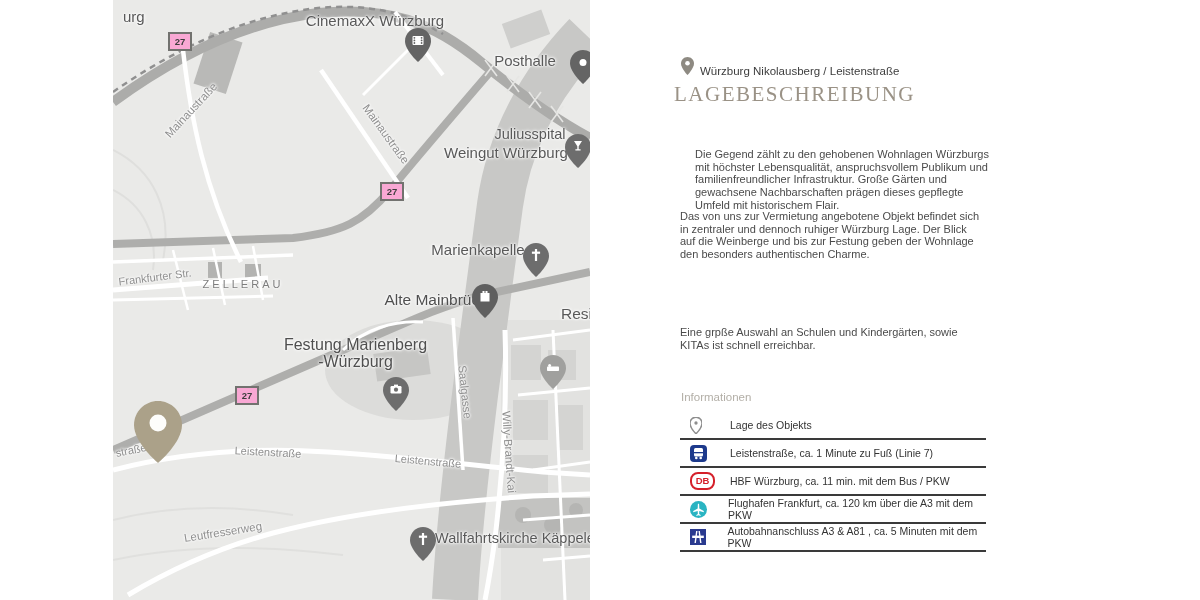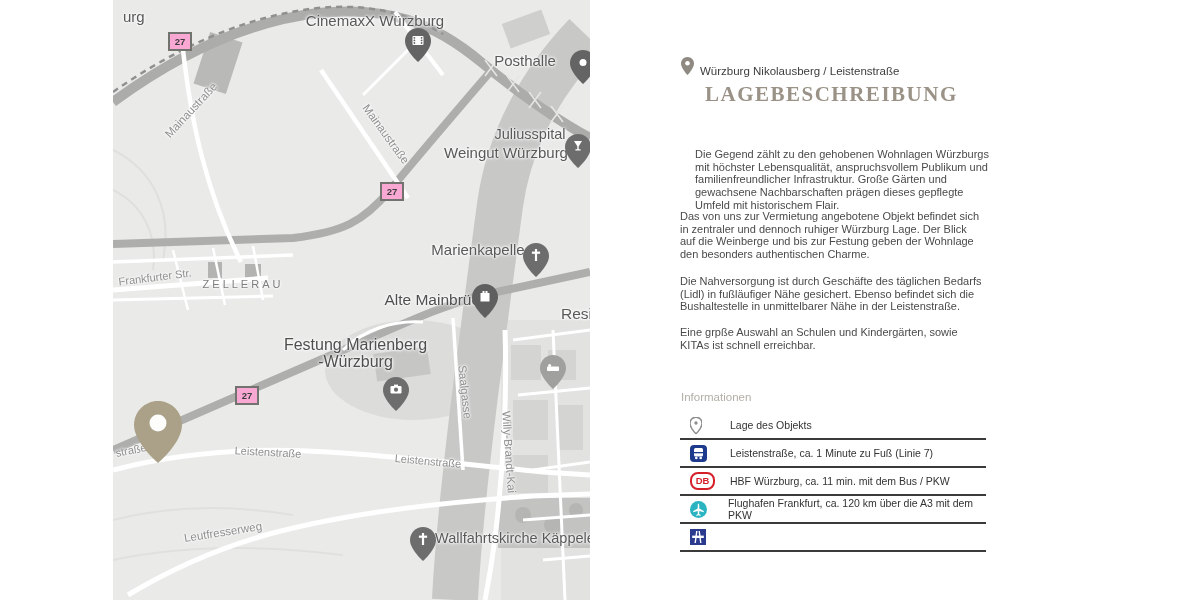--- a/index.html
+++ b/index.html
@@ -11,22 +11,22 @@
   .maplabel{position:absolute;white-space:nowrap;color:#8f8f8f;
             text-shadow:0 0 2px #fff,0 0 3px #fff,0 0 4px #fff;}
   .poi{color:#595959;font-size:15px;}
   .street{font-size:11px;color:#8f8f8f;}
   .pin{position:absolute;}
   .badge{position:absolute;width:20px;height:15px;background:#f9a8d4;border:2px solid #72726f;
          color:#3d3d3d;font-size:9.5px;font-weight:bold;text-align:center;line-height:15px;}
   
   .tag{position:absolute;left:700px;top:65px;font-size:11.5px;color:#3d3d3d;}
   .tagpin{position:absolute;left:681px;top:57px;}
-  .title{position:absolute;left:705px;top:82px;font-family:"Liberation Serif",serif;
-         font-size:21px;letter-spacing:1.5px;color:#9a9286;font-weight:700;}
+  .title{position:absolute;left:674px;top:82px;font-family:"Liberation Serif",serif;
+         font-size:21px;letter-spacing:1.5px;color:#9a9286;font-weight:400;}
   .para{position:absolute;left:680px;width:303px;font-size:11px;line-height:12.7px;color:#4a4a4a;}
   .infohead{position:absolute;left:681px;top:391px;font-size:11.5px;color:#b3afa7;}
   .rows{position:absolute;left:680px;top:412px;width:306px;}
   .row{height:26px;border-bottom:2px solid #3a3a3a;display:flex;align-items:center;}
   .row .ic{width:40px;padding-left:10px;display:flex;align-items:center;}
   .row .tx{font-size:10.5px;color:#333;}
   .dbbadge{width:21px;height:14px;border:2px solid #d5202a;border-radius:8px;background:#fff;
            color:#d5202a;font-weight:bold;font-size:9.5px;text-align:center;line-height:14px;
            font-family:"Liberation Sans",sans-serif;}
   .planebg{width:17px;height:17px;border-radius:50%;background:#2ab4c2;display:flex;
@@ -190,21 +190,20 @@
 
   <svg class="tagpin" width="13" height="18" viewBox="0 0 13 18">
     <path d="M6.5 0C2.9 0 0 2.9 0 6.5 0 11.4 6.5 18 6.5 18S13 11.4 13 6.5C13 2.9 10.1 0 6.5 0z" fill="#8e8a82"></path>
     <circle cx="6.5" cy="6.3" r="2.3" fill="#fff"></circle>
   </svg>
   <div class="tag">Würzburg Nikolausberg / Leistenstraße</div>
   <h1 class="title" style="margin:0;">LAGEBESCHREIBUNG</h1>
 
   <p class="para" style="top:133px;margin:15px;">Die Gegend zählt zu den gehobenen Wohnlagen Würzburgs mit höchster Lebensqualität, anspruchsvollem Publikum und familienfreundlicher Infrastruktur. Große Gärten und gewachsene Nachbarschaften prägen dieses gepflegte Umfeld mit historischem Flair.</p>
   <p class="para" style="top:210px;margin:0;">Das von uns zur Vermietung angebotene Objekt befindet sich in zentraler und dennoch ruhiger Würzburg Lage. Der Blick auf die Weinberge und bis zur Festung geben der Wohnlage den besonders authentischen Charme.</p>
-  <p class="para" style="top:275px;margin:0;">Die Nahversorgung ist durch Geschäfte des täglichen Bedarfs (Lidl) in fußläufiger Nähe gesichert. Ebenso befindet sich die Bushaltestelle in unmittelbarer Nähe in der Leistenstraße.</p>
   <p class="para" style="top:326px;margin:0;">Eine grpße Auswahl an Schulen und Kindergärten, sowie KITAs ist schnell erreichbar.</p>
 
   <div class="infohead">Informationen</div>
 
   <div class="rows">
     <div class="row">
       <span class="ic">
         <svg width="12" height="17" viewBox="0 0 13 18">
           <path d="M6.5 0C2.9 0 0 2.9 0 6.5 0 11.4 6.5 18 6.5 18S13 11.4 13 6.5C13 2.9 10.1 0 6.5 0z" fill="none" stroke="#8e8e8e" stroke-width="1.6"></path>
           <circle cx="6.5" cy="6.3" r="1.8" fill="#8e8e8e"></circle>
@@ -246,16 +245,17 @@
         <span class="autobg">
           <svg width="16" height="16" viewBox="0 0 16 16">
             <g stroke="#fff" stroke-width="1.4" fill="none">
               <path d="M5.2 14 L6.8 2"></path>
                 <path d="M10.8 14 L9.2 2"></path>
             </g>
             <rect x="2.2" y="6.6" width="11.6" height="2.4" fill="#fff"></rect>
           </svg>
         </span>
       </span>
+      <span class="tx">Autobahnanschluss A3 &amp; A81 , ca. 5 Minuten mit dem PKW</span>
     </div>
   </div>
 
 </div>
 
 </body></html>

